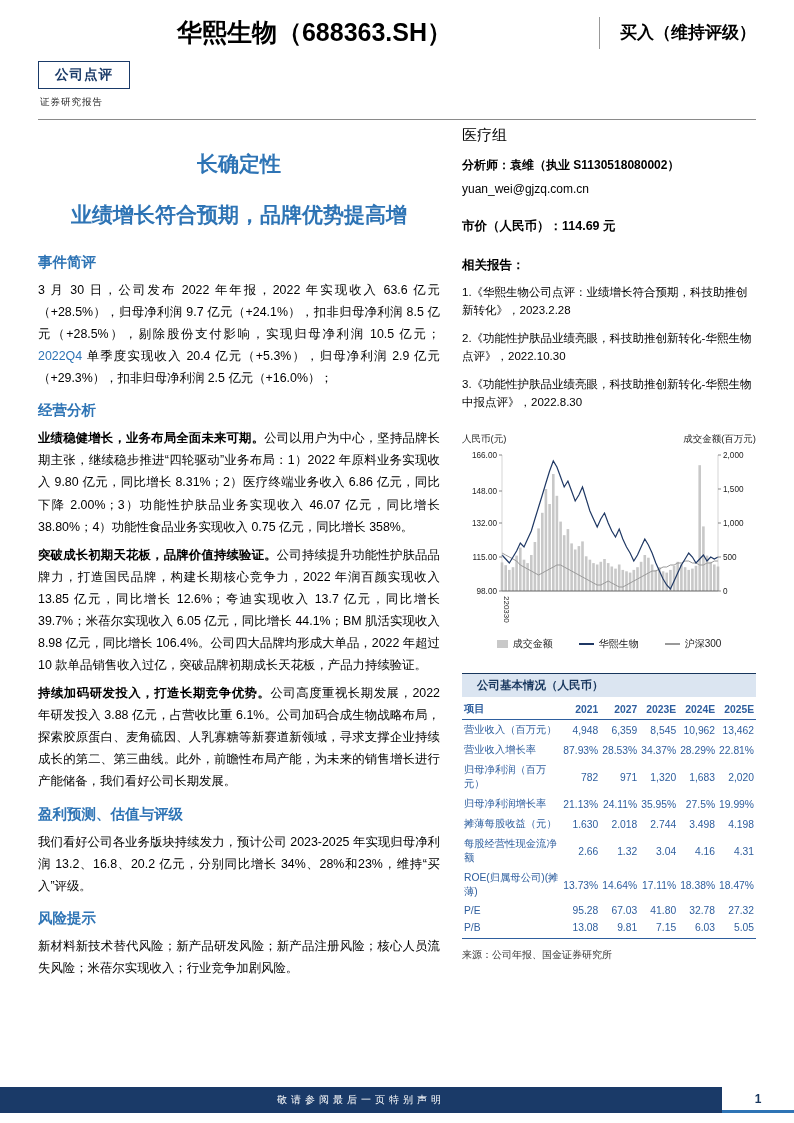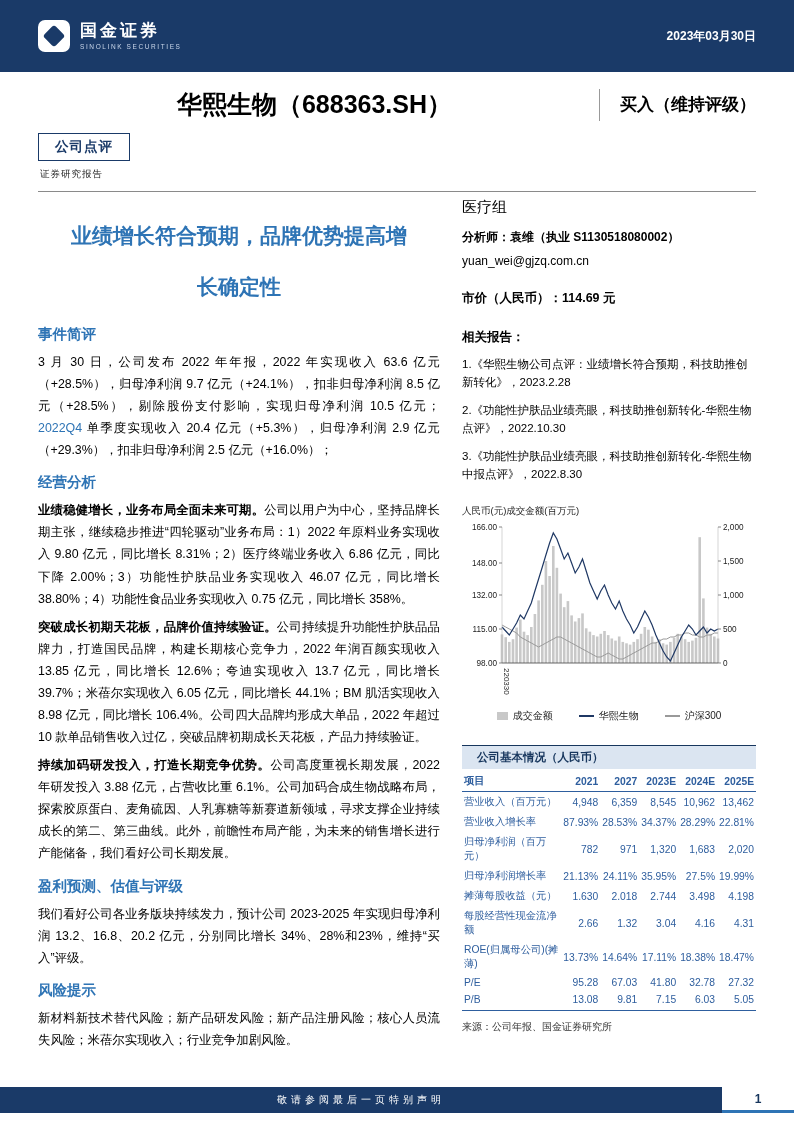--- a/index.html
+++ b/index.html
@@ -36,21 +36,21 @@
   .accent { color:#2e74b5; }
   
   .rc-team { font-size:15px; font-weight:normal; margin-top:6px; }
   .rc-analyst { font-size:12px; font-weight:bold; margin-top:12px; }
   .rc-email { font-size:12px; margin-top:8px; }
   .rc-price { font-size:12.5px; font-weight:bold; margin-top:22px; }
   .rc-related-title { font-size:12.5px; font-weight:bold; margin-top:22px; }
   .rc-related-item { font-size:11.5px; font-weight:400; line-height:1.6; margin-top:9px; }
   
   .chart-block { margin-top:22px; }
-  .chart-axis-titles { display:flex; justify-content:flex-start; font-size:9.5px; color:#222; margin-bottom:1px; }
+  .chart-axis-titles { display:flex; justify-content:space-between; font-size:9.5px; color:#222; margin-bottom:1px; }
   .chart-legend { display:flex; justify-content:center; gap:26px; font-size:10px; margin-top:0; align-items:center; color:#222; }
   .lg-item { display:flex; align-items:center; gap:5px;justify-content:flex-end; }
   .lg-swatch-bar { width:11px; height:8px; background:#c8c8c8; }
   .lg-swatch-line1 { width:15px; height:0; border-top:2px solid #1f3864; }
   .lg-swatch-line2 { width:15px; height:0; border-top:2px solid #999; }
   
   .fin-title { margin-top:22px; background:#dbe5f1; color:#17365d; font-weight:bold; font-size:11.5px; padding:4px 15px; border-top:1px solid #17365d; }
   .fin-table { width:100%; border-collapse:collapse; margin-top:2px; }
   .fin-table th, .fin-table td { font-size:10.3px; color:#2e5e9e; padding:3px 2px; }
   .fin-table th { border-bottom:1px solid #2e5e9e; font-weight:bold; }
@@ -62,48 +62,36 @@
   .footer { position:absolute; left:0; right:0; bottom:10px; display:flex; align-items:stretch; height:26px; }
   .footer-bar { flex:1; background:#1a3a68; color:#fff; display:flex; align-items:center; justify-content:center; font-size:10px; letter-spacing:4px; font-family:Liberation Serif, serif; }
   .footer-page { width:72px; display:flex; align-items:center; justify-content:center; font-size:12px; color:#17365d; font-weight:bold; border-bottom:3px solid #2e74b5; }
 </style>
 </head>
 <body>
 
 <div class="page">
 
   
-  <div class="topbar">
-    <div class="brand">
-      <div class="logo-box">
-        <div class="logo-glyph"></div>
-      </div>
-      <div class="brand-text">
-        <span class="brand-name">国金证券</span>
-        <span class="brand-sub">SINOLINK SECURITIES</span>
-      </div>
-    </div>
-    <div class="topbar-date">2023年03月30日</div>
-  </div>
 
   
   <div class="masthead">
     <h1 class="stock-title">华熙生物（688363.SH）</h1>
     <div class="rating">买入（维持评级）</div>
   </div>
   <div class="report-type">公司点评</div>
   <div class="report-series">证券研究报告</div>
   <hr class="head-rule">
 
   <div class="main">
 
     <div class="col-left">
       <div class="article-title">
+        <div>长确定性</div>
         <div>业绩增长符合预期，品牌优势提高增</div>
-        <div>长确定性</div>
       </div>
 
       <section>
         <h3 class="sec-heading">事件简评</h3>
         <p class="para"><span>3 月 30 日，公司发布 2022 年年报，2022 年实现收入 63.6 亿元（+28.5%），归母净利润 9.7 亿元（+24.1%），扣非归母净利润 8.5 亿元（+28.5%），剔除股份支付影响，实现归母净利润 10.5 亿元；</span><span class="accent">2022Q4</span><span> 单季度实现收入 20.4 亿元（+5.3%），归母净利润 2.9 亿元（+29.3%），扣非归母净利润 2.5 亿元（+16.0%）；</span></p>
       </section>
 
       <section>
         <h3 class="sec-heading">经营分析</h3>
         <p class="para"><span class="b">业绩稳健增长，业务布局全面未来可期。</span><span>公司以用户为中心，坚持品牌长期主张，继续稳步推进“四轮驱动”业务布局：1）2022 年原料业务实现收入 9.80 亿元，同比增长 8.31%；2）医疗终端业务收入 6.86 亿元，同比下降 2.00%；3）功能性护肤品业务实现收入 46.07 亿元，同比增长 38.80%；4）功能性食品业务实现收入 0.75 亿元，同比增长 358%。</span></p>

